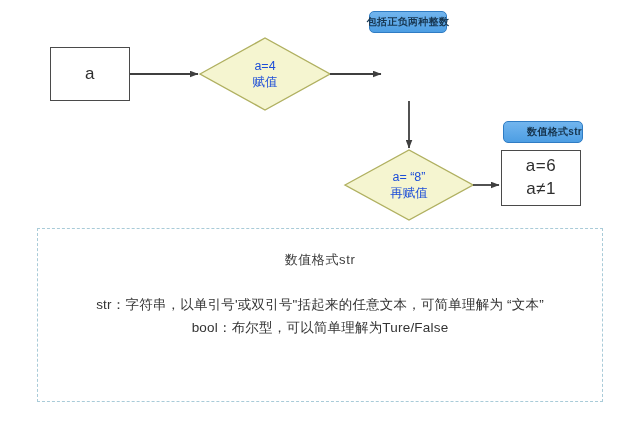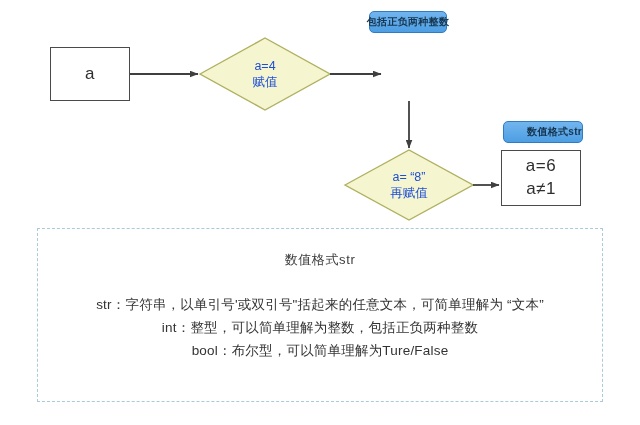--- a/index.html
+++ b/index.html
@@ -179,18 +179,17 @@
 
   <div class="proc-box" id="node-str-value">
     <span class="proc-line">a=6</span>
     <span class="proc-line">a≠1</span>
   </div>
 
   <div id="note-panel">
     <div id="note-title">数值格式str</div>
     <div id="note-list">
       <div class="note-line">str：字符串，以单引号'或双引号"括起来的任意文本，可简单理解为 “文本”</div>
-      <div class="note-line">int：整型，可以简单理解为整数，包括正负两种整数</div>
       <div class="note-line">bool：布尔型，可以简单理解为Ture/False</div>
     </div>
   </div>
 
 </div>
 
 </body></html>

